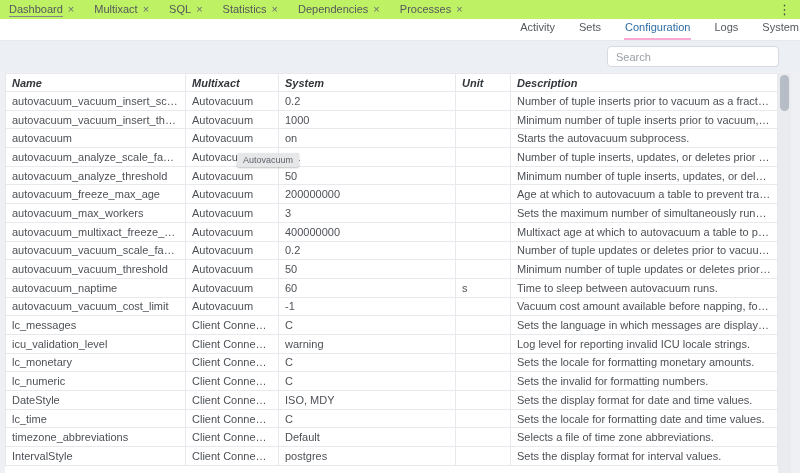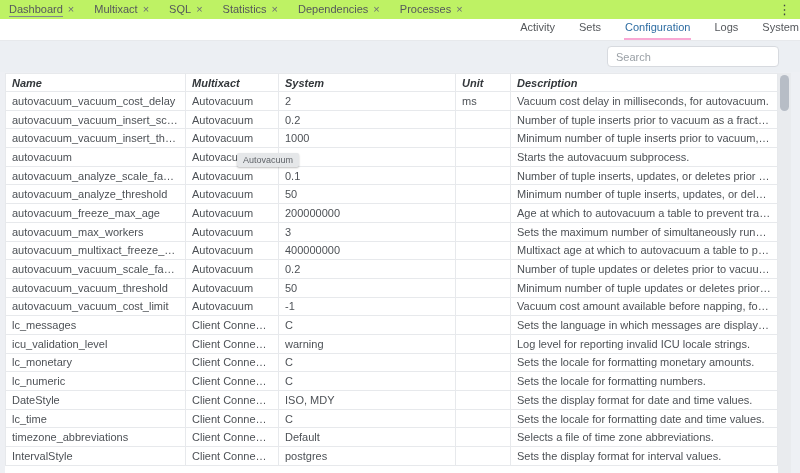--- a/index.html
+++ b/index.html
@@ -137,27 +137,20 @@
         <tr>
           <th>Name</th>
           <th>Multixact</th>
           <th>System</th>
           <th>Unit</th>
           <th>Description</th>
         </tr>
       </thead>
       <tbody>
 
-          <tr class="row">
-            <td>autovacuum_vacuum_cost_delay</td>
-            <td>Autovacuum</td>
-            <td>2</td>
-            <td>ms</td>
-            <td>Vacuum cost delay in milliseconds, for autovacuum.</td>
-          </tr>
 
           <tr class="row">
             <td>autovacuum_vacuum_insert_scale_factor</td>
             <td>Autovacuum</td>
             <td>0.2</td>
             <td></td>
             <td>Number of tuple inserts prior to vacuum as a fraction of reltuples.</td>
           </tr>
 
           <tr class="row">
@@ -225,20 +218,27 @@
           </tr>
 
           <tr class="row">
             <td>autovacuum_vacuum_threshold</td>
             <td>Autovacuum</td>
             <td>50</td>
             <td></td>
             <td>Minimum number of tuple updates or deletes prior to vacuum.</td>
           </tr>
 
+          <tr class="row">
+            <td>autovacuum_naptime</td>
+            <td>Autovacuum</td>
+            <td>60</td>
+            <td>s</td>
+            <td>Time to sleep between autovacuum runs.</td>
+          </tr>
 
           <tr class="row">
             <td>autovacuum_vacuum_cost_limit</td>
             <td>Autovacuum</td>
             <td>-1</td>
             <td></td>
             <td>Vacuum cost amount available before napping, for autovacuum.</td>
           </tr>
 
           <tr class="row">
@@ -263,21 +263,21 @@
             <td>C</td>
             <td></td>
             <td>Sets the locale for formatting monetary amounts.</td>
           </tr>
 
           <tr class="row">
             <td>lc_numeric</td>
             <td>Client Connection Defaults</td>
             <td>C</td>
             <td></td>
-            <td>Sets the locale for formatting numbers.</td>
+            <td>Sets the invalid for formatting numbers.</td>
           </tr>
 
           <tr class="row">
             <td>DateStyle</td>
             <td>Client Connection Defaults</td>
             <td>ISO, MDY</td>
             <td></td>
             <td>Sets the display format for date and time values.</td>
           </tr>
 

